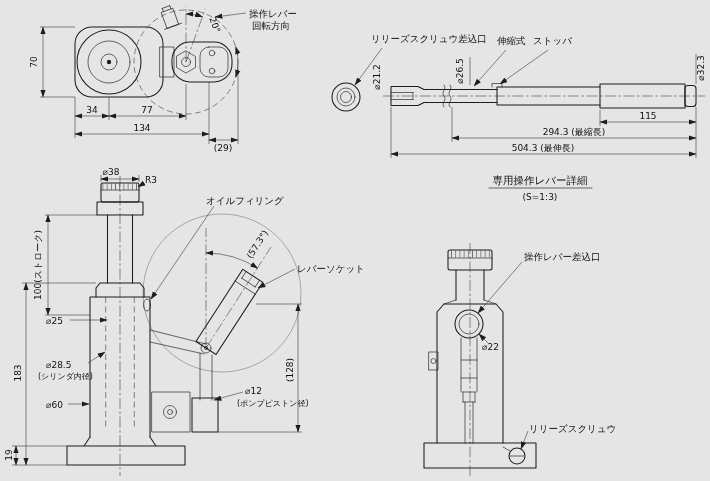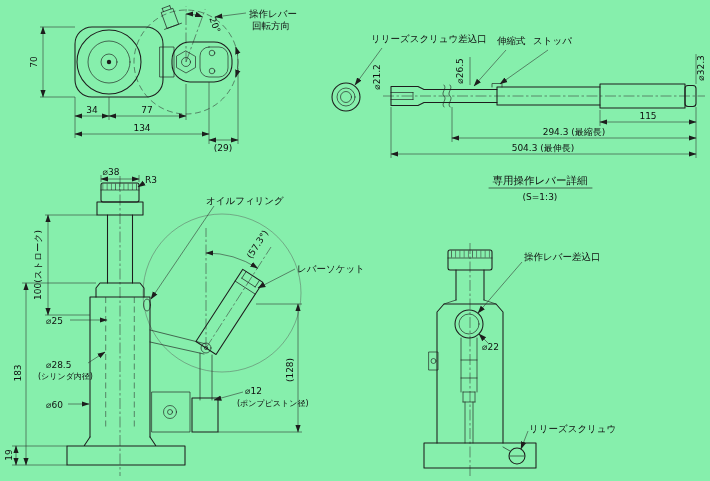--- a/index.html
+++ b/index.html
@@ -1,16 +1,16 @@
 <!DOCTYPE html>
 <html><head>
 <meta charset="utf-8">
 <style>
   html,body{margin:0;padding:0;background:#fdfdfd;}
-  #canvas{width:710px;height:481px;background:#86efac;position:relative;overflow:hidden;}
+  #canvas{width:710px;height:481px;background:#e5e5e5;position:relative;overflow:hidden;}
   svg{display:block;}
   svg text{font-family:"DejaVu Sans",sans-serif;fill:#101010;}
   .lb{font-size:9.5px;}
   .dt{font-size:9px;}
   .sm{font-size:8px;}
   .cap{font-size:10.5px;}
   .ln{stroke:#1d1d1d;stroke-width:1.05;fill:none;stroke-linecap:round;stroke-linejoin:round;}
   .t{stroke-width:0.65;}
   .xt{stroke:#555;stroke-width:0.45;fill:none;}
   .dim{stroke:#2b2b2b;stroke-width:0.55;fill:none;}

